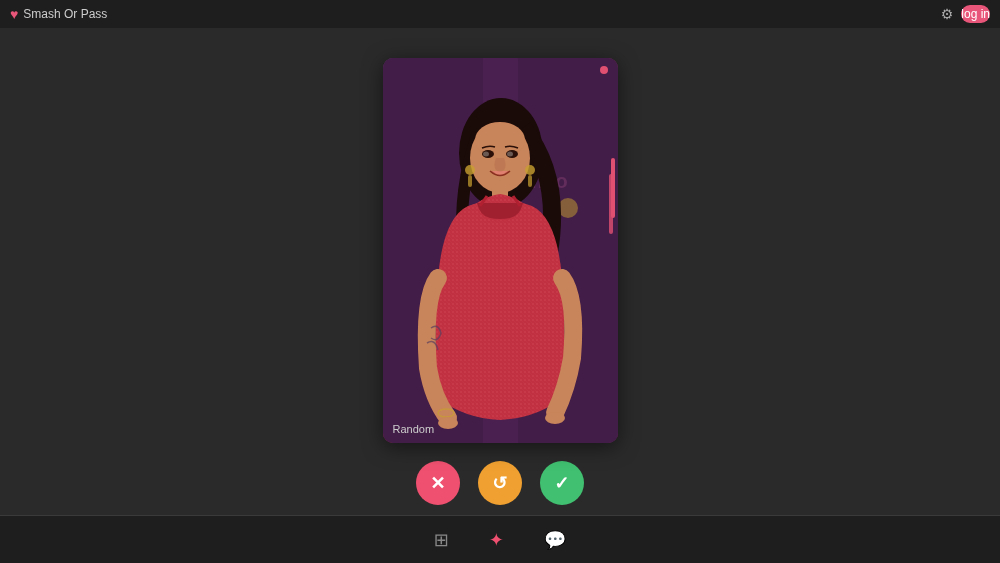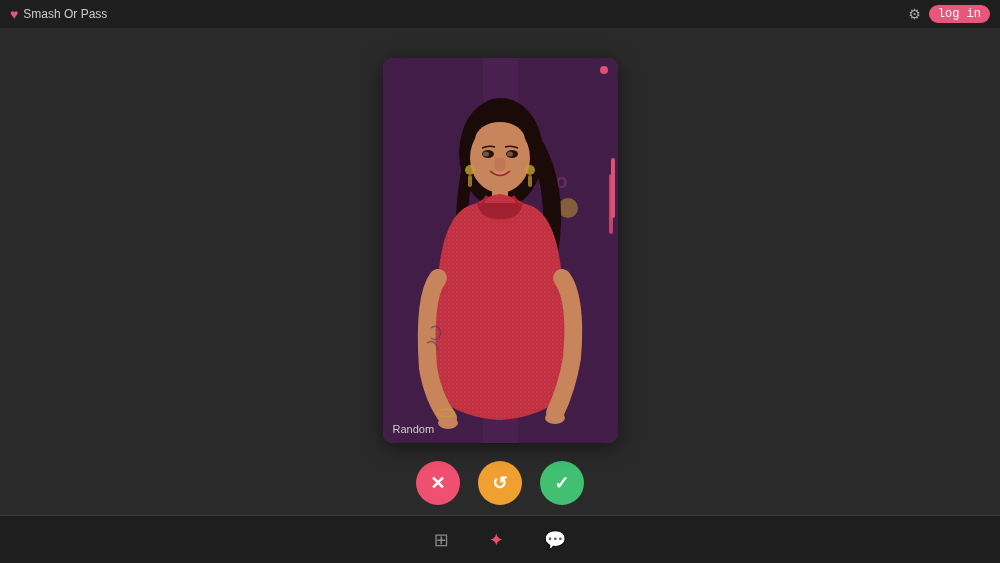--- a/index.html
+++ b/index.html
@@ -55,24 +55,23 @@
       color: #aaaaaa;
       font-size: 14px;
       cursor: pointer;
     }
 
     #login-button {
       background-color: #e8567a;
       color: white;
       border: none;
       border-radius: 10px;
-      padding: 2px 9px;
+      padding: 2px 0;
       font-size: 12px;
       cursor: pointer;
-      font-family: Liberation Mono, monospace;
     }
 
     
     #main {
       position: absolute;
       top: 28px;
       left: 0;
       width: 100%;
       height: 507px;
       display: flex;

